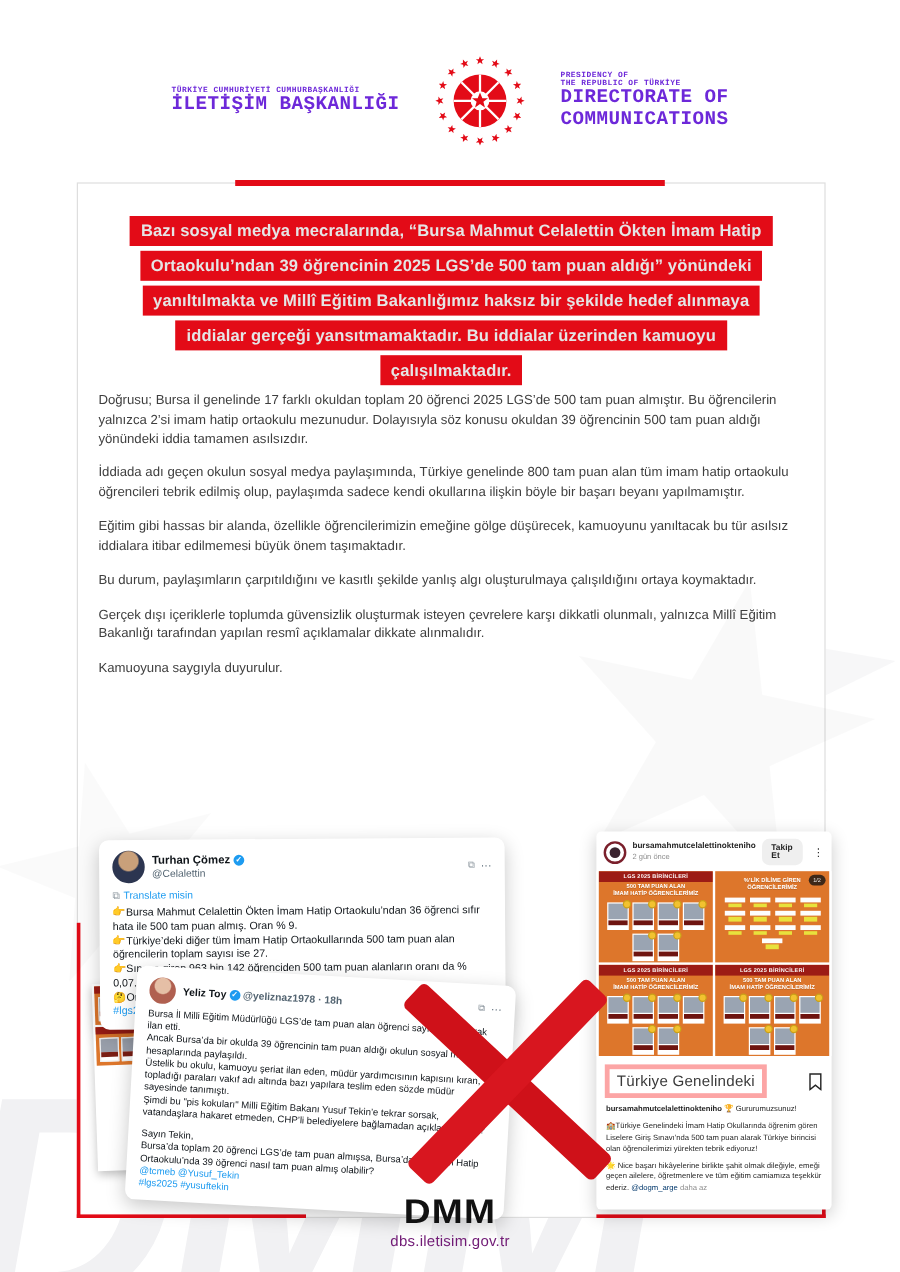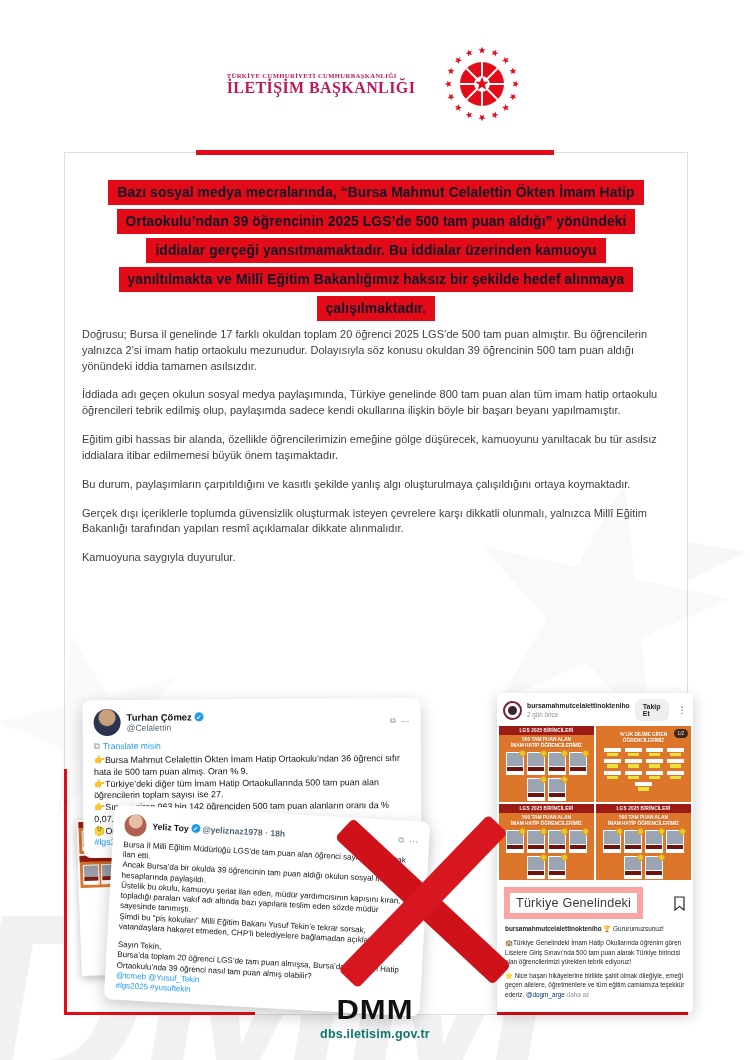--- a/index.html
+++ b/index.html
@@ -7,21 +7,21 @@
         font-family:"Liberation Sans",sans-serif;color:#222;}
 
   
   .wm-dmm{position:absolute;left:-30px;bottom:-85px;font-size:250px;font-weight:900;
           letter-spacing:-6px;color:#f1f1f3;transform:skewX(-10deg);z-index:0;white-space:nowrap;}
   .wm-star{position:absolute;color:rgba(210,212,218,0.18);z-index:0;line-height:1;}
 
   
   .hdr{position:absolute;top:34px;left:0;width:750px;height:100px;display:flex;
        align-items:center;justify-content:center;gap:26px;z-index:2;}
-  .hdr .blk{font-family:Liberation Serif, serif;color:#be185d;}
+  .hdr .blk{font-family:Liberation Mono, monospace;color:#6d28d9;}
   .hdr .small{font-size:6.6px;font-weight:bold;letter-spacing:.4px;}
   .hdr .big{font-size:16px;font-weight:bold;letter-spacing:.4px;line-height:1.12;}
   .hdr .left{text-align:left;}
 
   
   .card{position:absolute;left:64px;top:152px;width:622px;height:861px;background:#fff;
         border:1px solid #dedede;z-index:1;}
   .card .redbar{position:absolute;left:131px;top:-3px;width:358px;height:5px;background:#e30b17;}
   .rb{position:absolute;background:#e30b17;}
   .rb.left{left:-1px;bottom:-1px;width:3px;height:246px;}
@@ -29,21 +29,21 @@
   .rb.bl{left:-1px;bottom:-1px;width:191px;height:3px;}
   .rb.br{right:-1px;bottom:-1px;width:191px;height:3px;}
   .card-star{position:absolute;right:-60px;top:260px;font-size:330px;color:rgba(0,0,0,0.025);
              transform:rotate(12deg);z-index:0;}
   .card-star2{position:absolute;left:-80px;top:430px;font-size:240px;color:rgba(0,0,0,0.02);
               transform:rotate(-14deg);z-index:0;}
 
   
   .headline{position:relative;z-index:2;margin-top:27px;display:flex;flex-direction:column;
             align-items:center;gap:4px;}
-  .headline span{display:inline-block;background:#e30b17;color:#0f172a;font-weight:bold;
+  .headline span{display:inline-block;background:#e30b17;color:#e5e5e5;font-weight:bold;
                  font-size:13.8px;padding:5px 9px;white-space:nowrap;letter-spacing:.1px;}
 
   
   .bodytxt{position:relative;z-index:2;margin:6px 17px 0 17px;color:#3e3e3e;
            font-size:11px;line-height:1.44;}
   .bodytxt p{margin:0 0 13px 0;}
 
   
   .evidence{position:absolute;left:0;top:544px;width:622px;height:300px;z-index:3;}
 
@@ -112,34 +112,34 @@
   .p-photos .ph b{display:block;height:4px;background:#6e1410;margin-top:1px;}
   .p-photos .ph::after{content:"";position:absolute;right:-2px;top:-2px;width:5px;height:5px;
                        border-radius:50%;background:#f2c230;border:1px solid #caa118;}
   .p-counter{position:absolute;right:3px;top:3px;background:rgba(20,20,20,.8);color:#eee;
              font-size:4.6px;border-radius:7px;padding:2px 4px;}
   .p-chips{display:flex;flex-wrap:wrap;gap:3px 4px;justify-content:center;padding:2px 6px;}
   .p-chips .c{width:17px;}
   .p-chips .c i{display:block;height:4px;background:#fdfdfd;}
   .p-chips .c b{display:block;height:3.5px;width:11px;margin:1px auto 0 auto;background:#e8e23c;}
   .ig-annot{display:flex;align-items:center;margin:7px 7px 5px 7px;}
-  .ig-hl{border:6px solid #fca5a5;padding:3px 6px;font-size:12.6px;color:#3a3a3a;
+  .ig-hl{border:4px solid #fca5a5;padding:3px 6px;font-size:12.6px;color:#3a3a3a;
          letter-spacing:.2px;background:#fff;}
   .ig-bookmark{margin-left:auto;}
   .ig-cap{padding:0 8px;font-size:6.4px;color:#262626;line-height:1.45;}
   .ig-cap .u{font-weight:bold;}
   .ig-cap p{margin:0 0 5px 0;}
   .ig-cap .blue{color:#00376b;}
   .ig-cap .muted{color:#8e8e8e;}
 
   
   .footer{position:absolute;left:0;top:994px;width:750px;text-align:center;z-index:4;}
   .dmm{font-size:31px;font-weight:900;letter-spacing:1px;color:#111;
        transform:scaleY(.92);display:inline-block;line-height:1;}
-  .dmm-url{font-size:12.5px;color:#0f766e;margin-top:2px;letter-spacing:.2px;font-weight:bold;}
+  .dmm-url{font-size:12.5px;color:#701a75;margin-top:2px;letter-spacing:.2px;}
 
   .icon-sq{font-size:8px;color:#8a949c;}
 </style>
 </head>
 <body>
 
 <div id="page">
 
   <div class="wm-dmm">DMM</div>
   <div class="wm-star" style="right:-10px;top:430px;font-size:260px;transform:rotate(10deg);">★</div>
@@ -174,36 +174,42 @@
         <use href="#st" transform="rotate(180,39,42) translate(39,10)"></use>
         <use href="#st" transform="rotate(202.5,39,42) translate(39,10)"></use>
         <use href="#st" transform="rotate(225,39,42) translate(39,10)"></use>
         <use href="#st" transform="rotate(247.5,39,42) translate(39,10)"></use>
         <use href="#st" transform="rotate(270,39,42) translate(39,10)"></use>
         <use href="#st" transform="rotate(292.5,39,42) translate(39,10)"></use>
         <use href="#st" transform="rotate(315,39,42) translate(39,10)"></use>
         <use href="#st" transform="rotate(337.5,39,42) translate(39,10)"></use>
       </g>
     </svg>
+    <div class="blk left">
+      <div class="small">PRESIDENCY OF</div>
+      <div class="small">THE REPUBLIC OF TÜRKİYE</div>
+      <div class="big">DIRECTORATE OF</div>
+      <div class="big">COMMUNICATIONS</div>
+    </div>
   </div>
 
   <div class="card">
     <div class="redbar"></div>
     <div class="rb left"></div>
     <div class="rb right"></div>
     <div class="rb bl"></div>
     <div class="rb br"></div>
     <div class="card-star">★</div>
     <div class="card-star2">★</div>
 
     <div class="headline">
       <span>Bazı sosyal medya mecralarında, “Bursa Mahmut Celalettin Ökten İmam Hatip</span>
       <span>Ortaokulu’ndan 39 öğrencinin 2025 LGS’de 500 tam puan aldığı” yönündeki</span>
+      <span>yanıltılmakta ve Millî Eğitim Bakanlığımız haksız bir şekilde hedef alınmaya</span>
       <span>iddialar gerçeği yansıtmamaktadır. Bu iddialar üzerinden kamuoyu</span>
-      <span>yanıltılmakta ve Millî Eğitim Bakanlığımız haksız bir şekilde hedef alınmaya</span>
       <span>çalışılmaktadır.</span>
     </div>
 
     <div class="bodytxt">
       <p>Doğrusu; Bursa il genelinde 17 farklı okuldan toplam 20 öğrenci 2025 LGS’de 500 tam puan almıştır. Bu öğrencilerin yalnızca 2’si imam hatip ortaokulu mezunudur. Dolayısıyla söz konusu okuldan 39 öğrencinin 500 tam puan aldığı yönündeki iddia tamamen asılsızdır.</p>
       <p>İddiada adı geçen okulun sosyal medya paylaşımında, Türkiye genelinde 800 tam puan alan tüm imam hatip ortaokulu öğrencileri tebrik edilmiş olup, paylaşımda sadece kendi okullarına ilişkin böyle bir başarı beyanı yapılmamıştır.</p>
       <p>Eğitim gibi hassas bir alanda, özellikle öğrencilerimizin emeğine gölge düşürecek, kamuoyunu yanıltacak bu tür asılsız iddialara itibar edilmemesi büyük önem taşımaktadır.</p>
       <p>Bu durum, paylaşımların çarpıtıldığını ve kasıtlı şekilde yanlış algı oluşturulmaya çalışıldığını ortaya koymaktadır.</p>
       <p>Gerçek dışı içeriklerle toplumda güvensizlik oluşturmak isteyen çevrelere karşı dikkatli olunmalı, yalnızca Millî Eğitim Bakanlığı tarafından yapılan resmî açıklamalar dikkate alınmalıdır.</p>
       <p>Kamuoyuna saygıyla duyurulur.</p>

